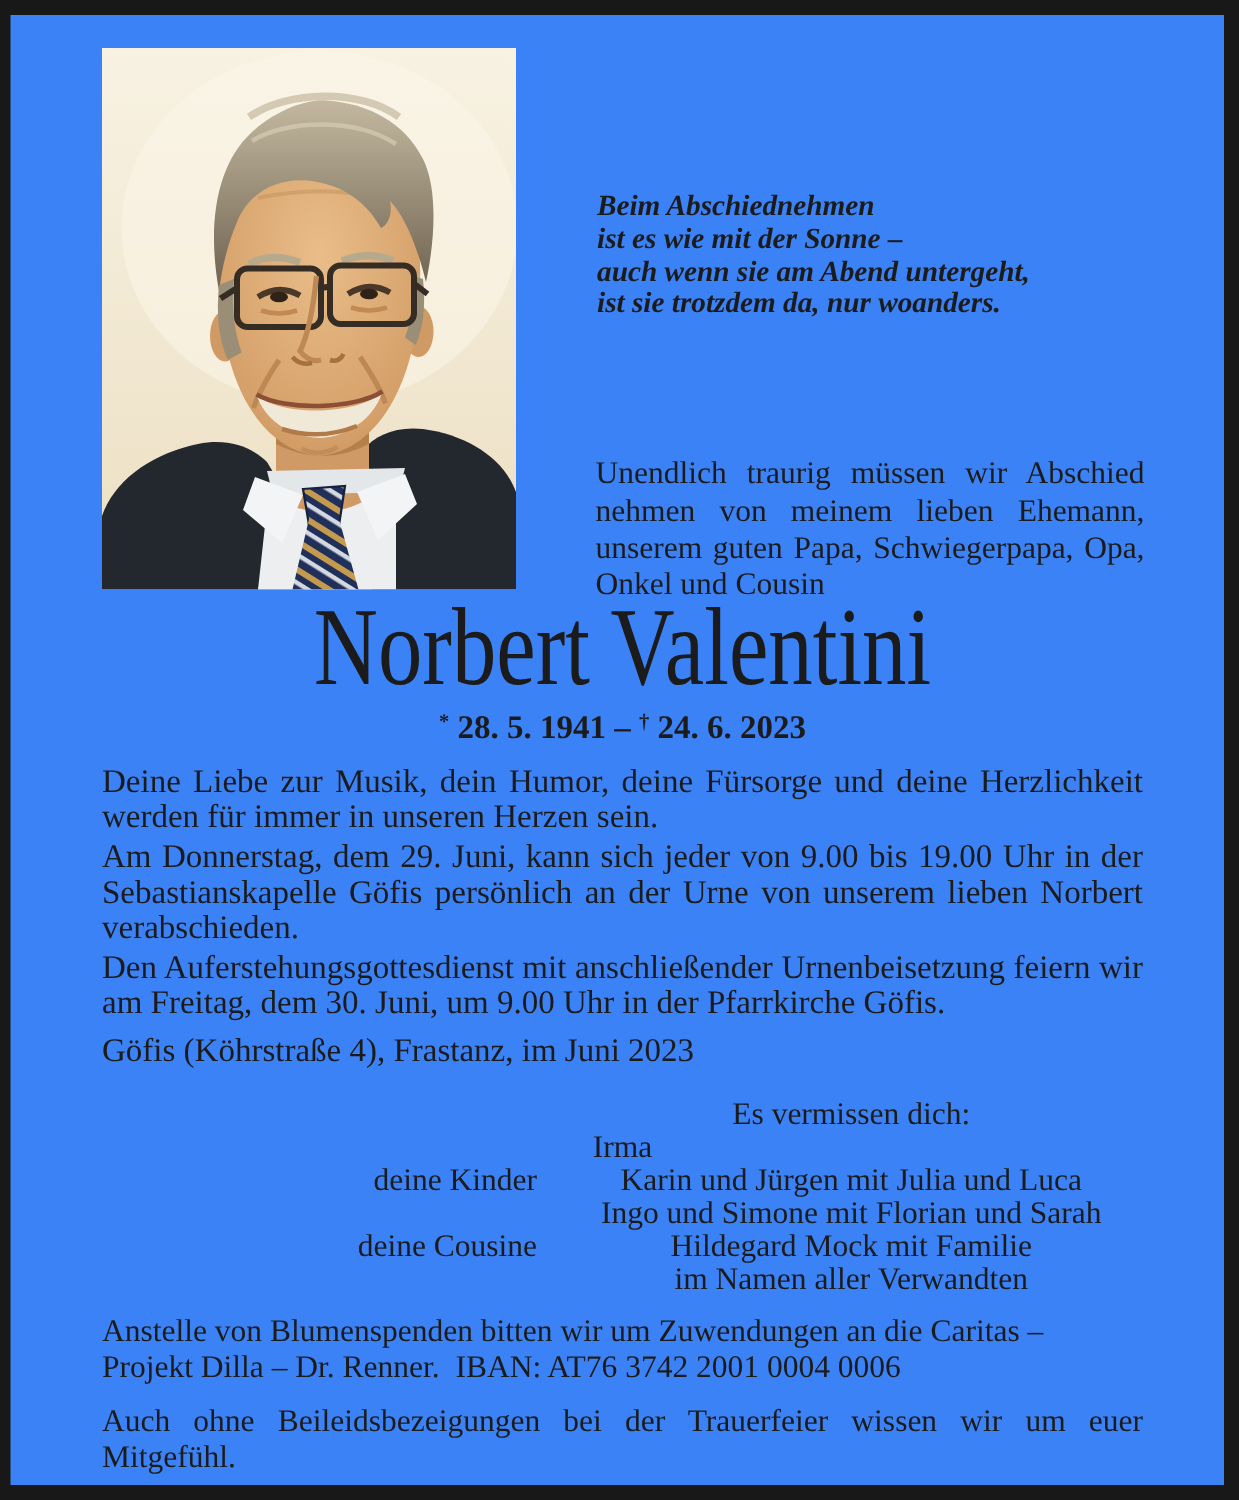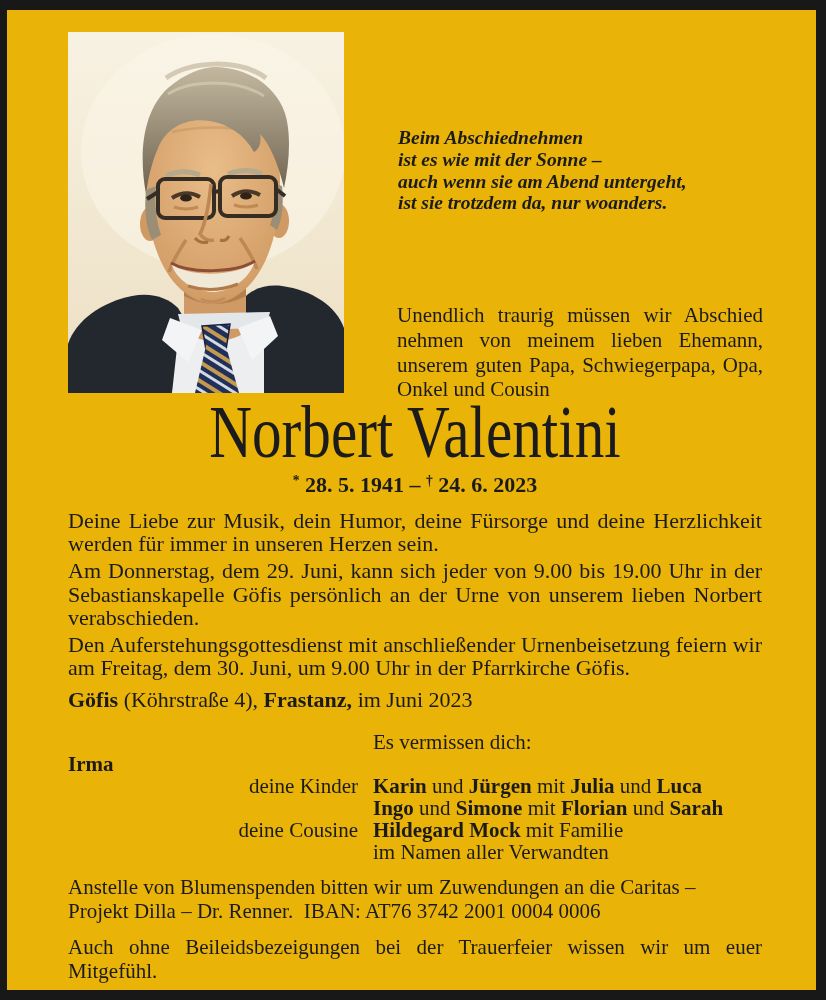--- a/index.html
+++ b/index.html
@@ -1,39 +1,39 @@
 <!DOCTYPE html>
 <html><head>
 <meta charset="utf-8">
 <style>
   html,body{margin:0;padding:0;background:#666;}
   .page{
-    position:relative;width:826px;height:1000px;background:#eab308;
+    position:relative;width:826px;height:1000px;background:#3b82f6;
     font-family:"Liberation Serif","DejaVu Serif",serif;color:#1b1b1b;
     overflow:hidden;margin:0 auto;
   }
   .frame{position:absolute;inset:0;border:10px solid #181818;border-left-width:7px;pointer-events:none;z-index:5;}
   .photo{position:absolute;left:68px;top:32px;width:276px;height:361px;}
   .quote{position:absolute;left:398px;top:127px;font-style:italic;font-weight:600;
          font-size:19.5px;line-height:21.8px;white-space:nowrap;}
   .intro{position:absolute;left:397px;top:303px;width:366px;font-size:21px;line-height:24.8px;text-align:justify;}
   .name{position:absolute;left:68px;top:401px;width:694px;text-align:center;
         font-size:74px;line-height:62px;white-space:nowrap;transform:scaleX(0.8);transform-origin:50% 50%;}
   .dates{position:absolute;left:68px;top:468px;width:694px;text-align:center;font-weight:bold;font-size:22px;line-height:26px;font-family:Liberation Serif, serif;}
   .sup{font-size:62%;vertical-align:0.5em;}
   .body-block{position:absolute;left:68px;top:509px;width:694px;font-size:22px;line-height:23.2px;}
   .body-block p{margin:0 0 4px 0;text-align:justify;}
   .dateline{margin-top:9px;white-space:nowrap;}
   .mourners{position:absolute;left:68px;top:731px;width:694px;font-size:21px;line-height:22.1px;}
   .m-row{display:flex;white-space:nowrap;}
   .m-label{flex:0 0 305px;box-sizing:border-box;padding-right:15px;text-align:right;}
-  .m-value{flex:1;}
+  .m-value{flex:1;text-align:center;}
   .donation{position:absolute;left:68px;top:876px;width:694px;font-size:21px;line-height:23.5px;}
   .closing{position:absolute;left:68px;top:936px;width:694px;font-size:21px;line-height:23.5px;text-align:justify;}
-  .b{font-weight:bold;}
+  .b{font-weight:normal;}
 </style>
 </head>
 <body>
 
 <div class="page">
 
   <svg class="photo" viewBox="0 0 276 361" width="276" height="361" xmlns="http://www.w3.org/2000/svg">
     <defs>
       <linearGradient id="gBg" x1="0" y1="0" x2="0" y2="1">
         <stop offset="0" stop-color="#f8f2e3"></stop>

